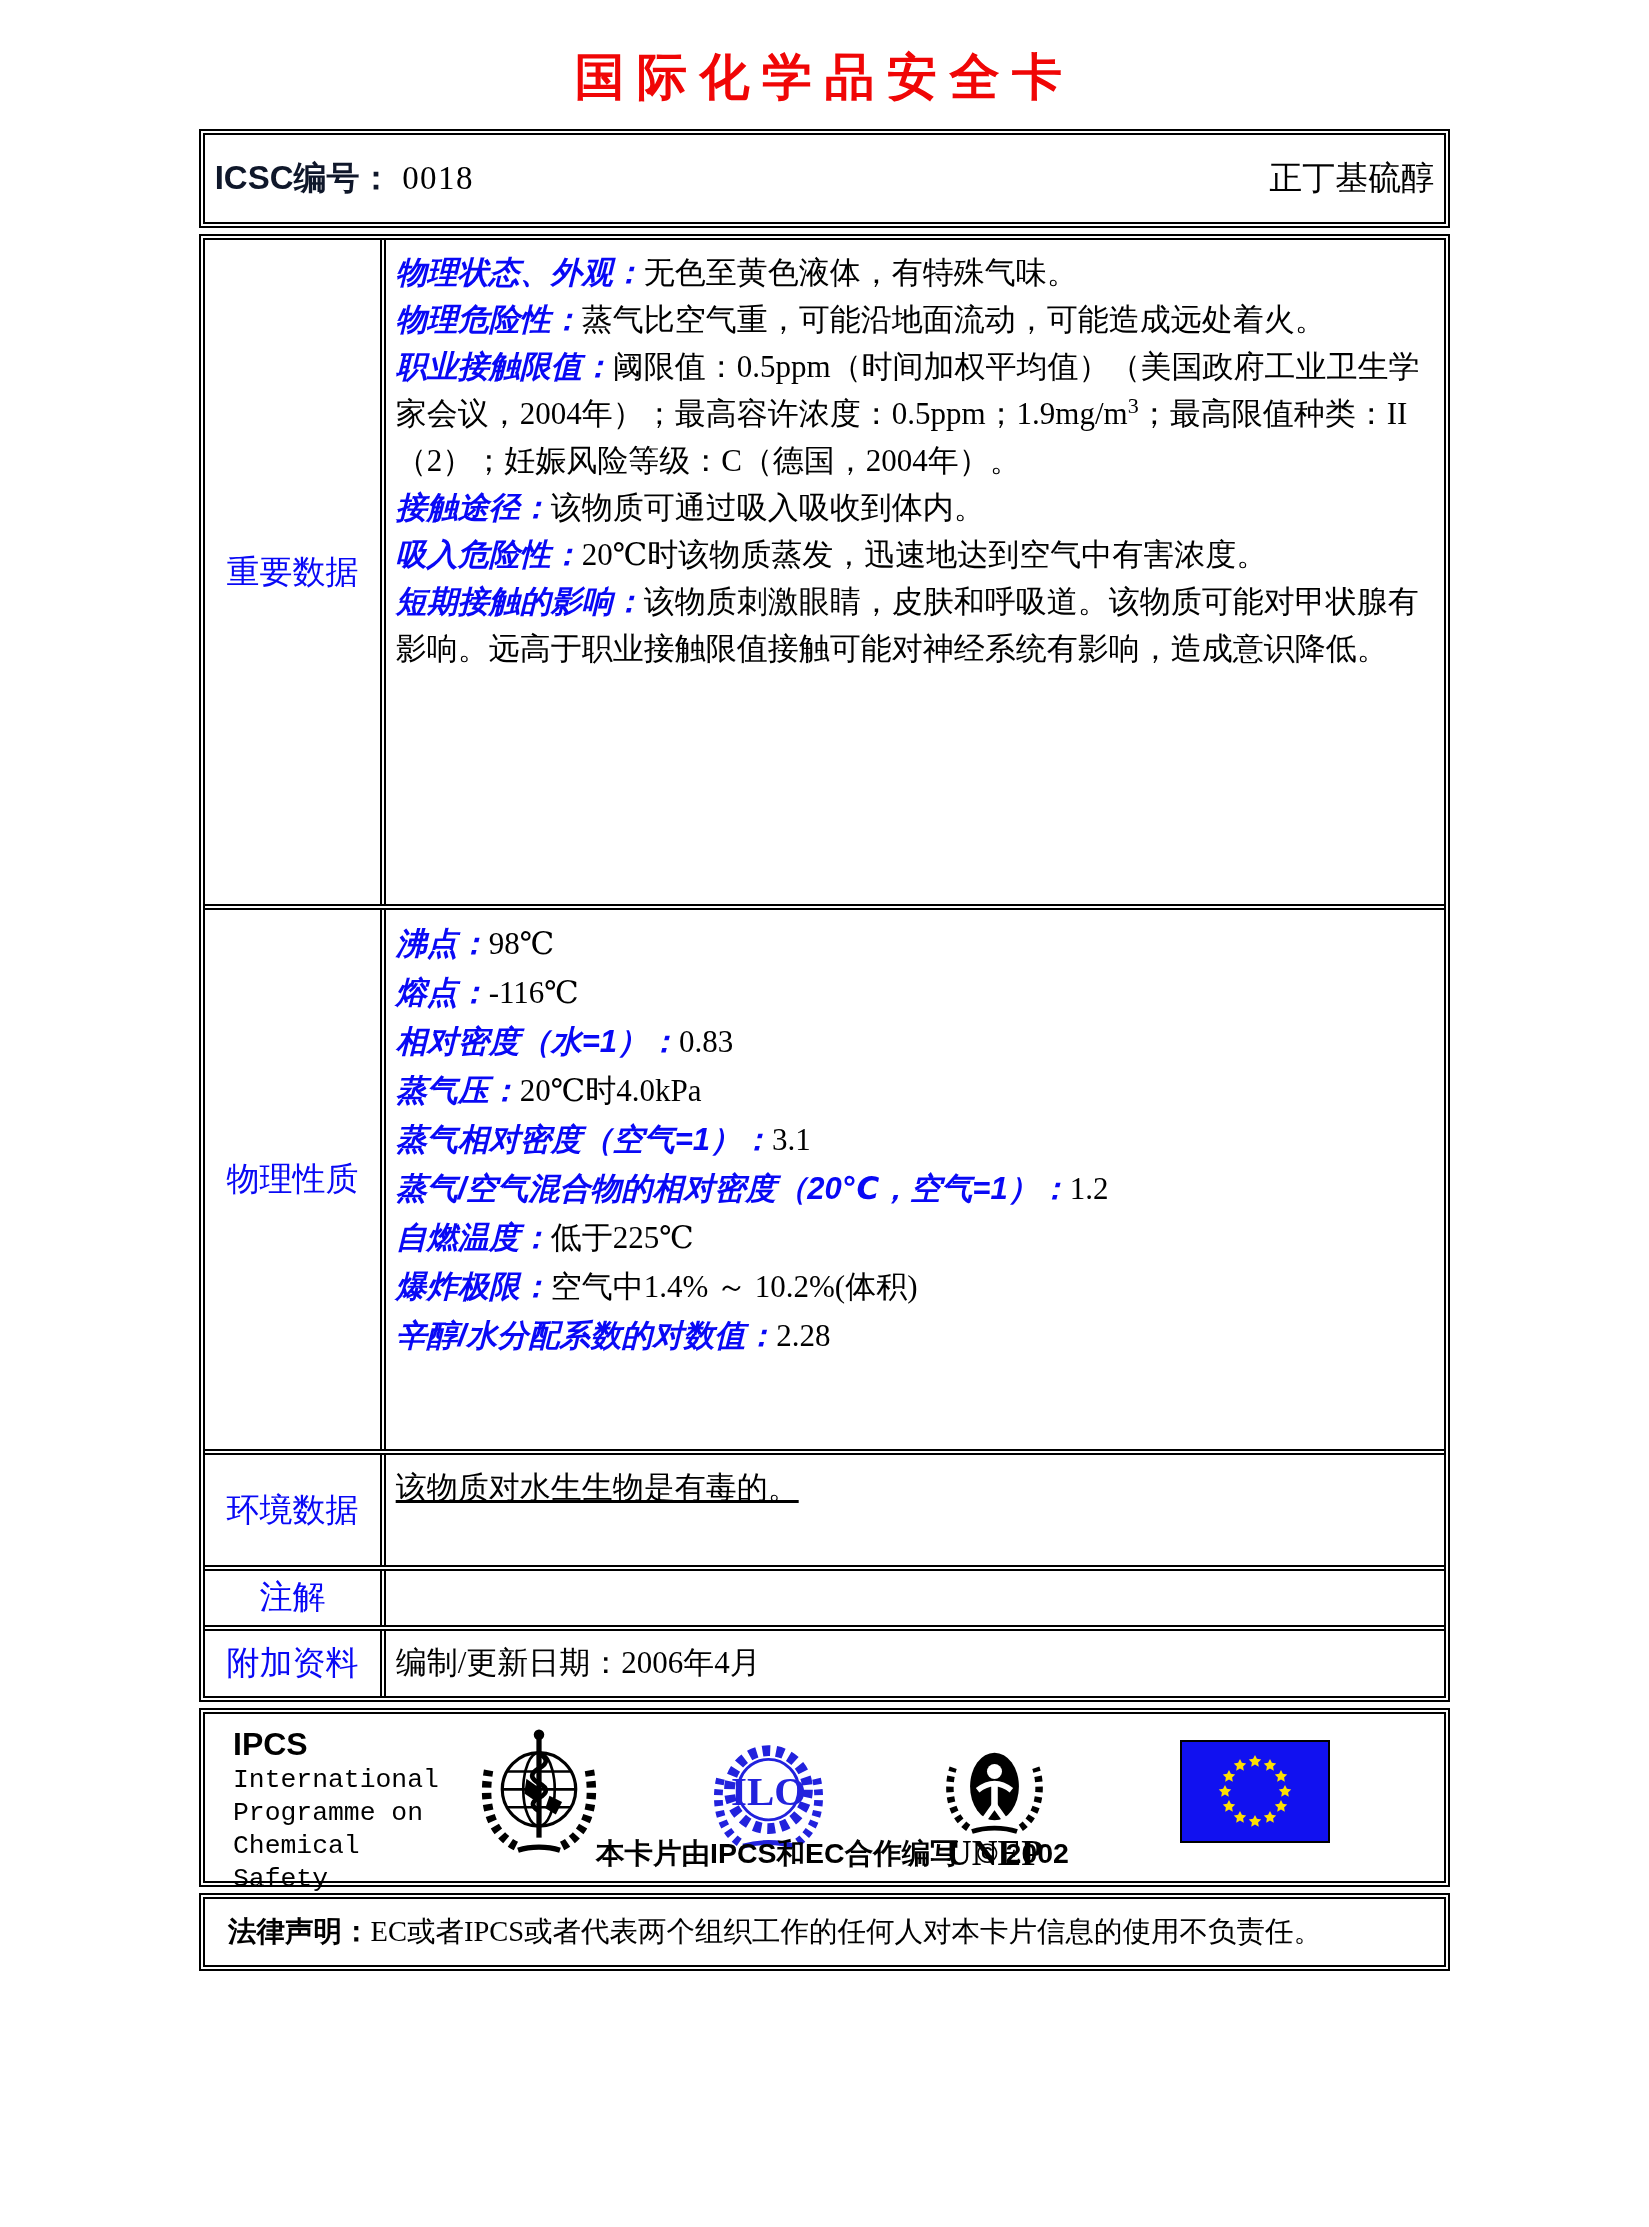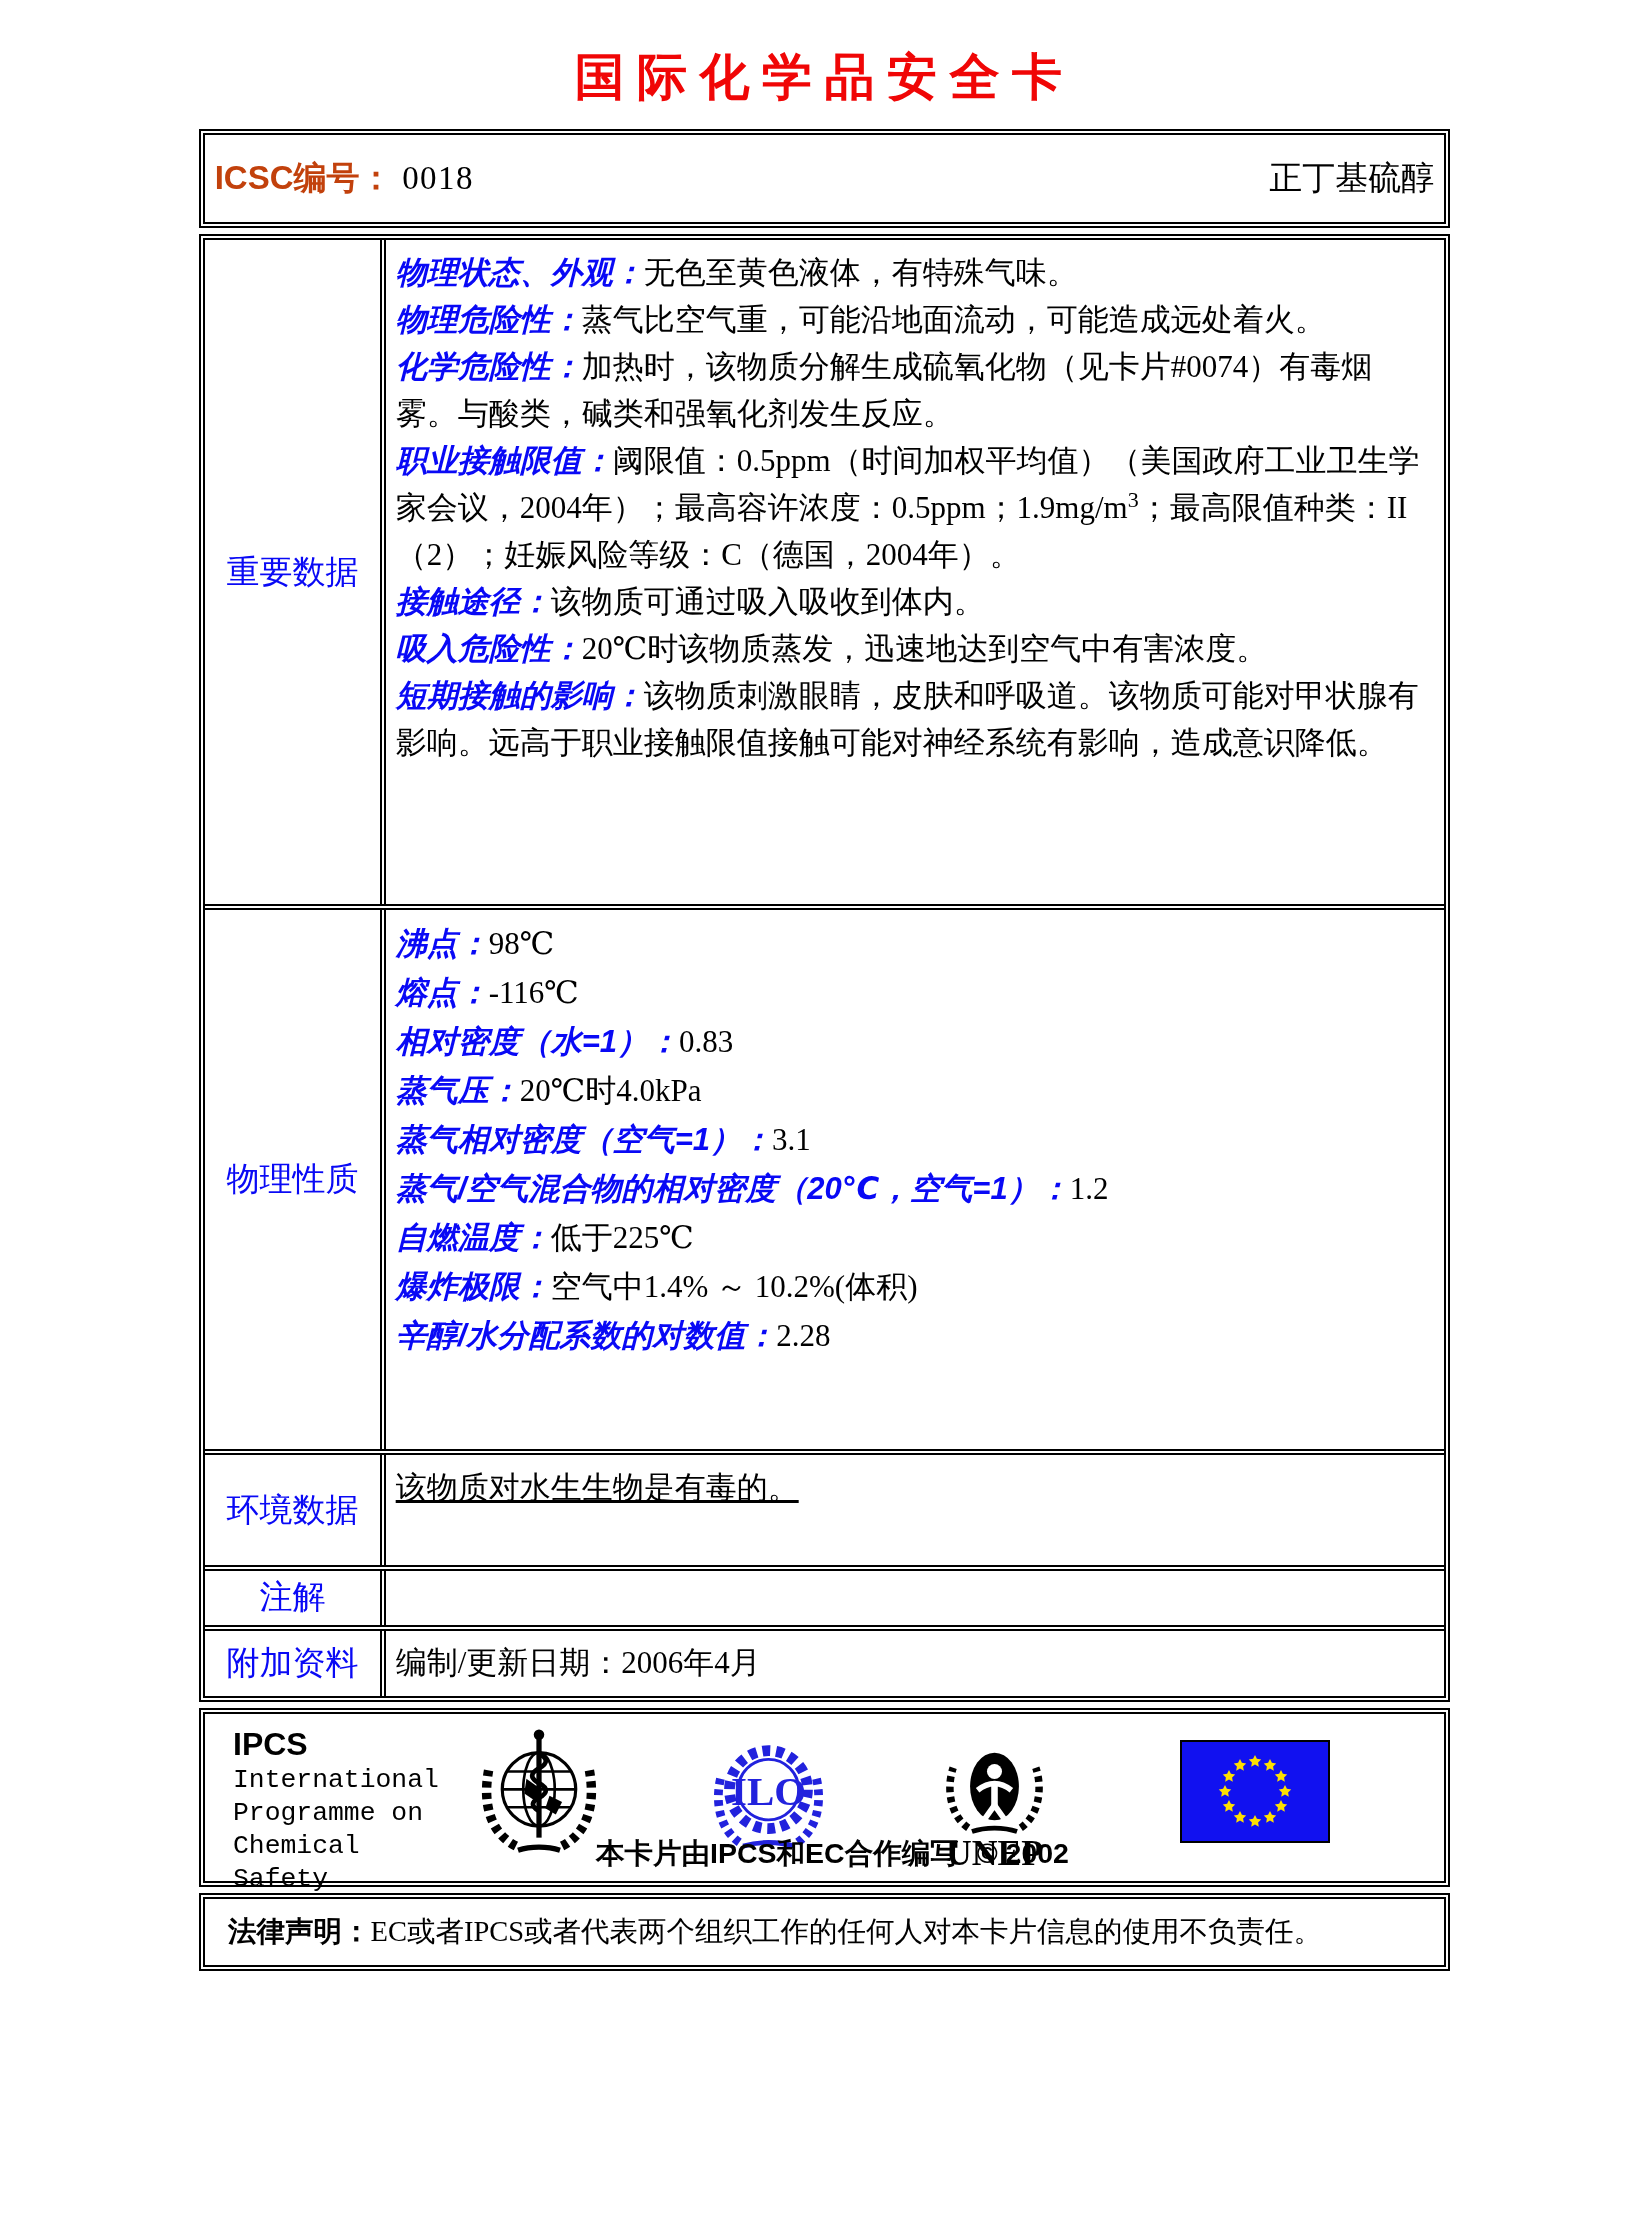--- a/index.html
+++ b/index.html
@@ -16,21 +16,21 @@
   .card { width:1251px; margin:18px auto 0 auto; }
   .box { border:6.3px double #000; background:#fff; }
   .box + .box { margin-top:6.3px; }
 
   
   .header-box {
     height:99px; display:flex; align-items:center; justify-content:space-between;
     padding:0 9.7px; font-size:33px;
   }
   .blue-label {
-    color:#c2410c; font-family:"Liberation Sans","DejaVu Sans",sans-serif; font-weight:bold;
+    color:#0f172a; font-family:"Liberation Sans","DejaVu Sans",sans-serif; font-weight:bold;
   }
   .icsc-number { font-size:33px; letter-spacing:1.4px; padding-left:9.7px; }
   .chem-name { font-size:33px; }
 
   
   .row { display:flex; align-items:stretch; }
   .row + .row { border-top:6.3px double #000; }
   .row-label {
     flex:0 0 175px; display:flex; align-items:center; justify-content:center;
     color:#0909f5; font-family:"Liberation Sans","DejaVu Sans",sans-serif;
@@ -89,21 +89,20 @@
     <div class="chem-name">正丁基硫醇</div>
   </div>
 
   <div class="box">
 
     <div class="row">
       <div class="row-label">重要数据</div>
       <div class="row-content content-important">
         <p><span class="lbl">物理状态、外观：</span><span>无色至黄色液体，有特殊气味。</span></p>
         <p><span class="lbl">物理危险性：</span><span>蒸气比空气重，可能沿地面流动，可能造成远处着火。</span></p>
-        <p><span class="lbl">化学危险性：</span><span>加热时，该物质分解生成硫氧化物（见卡片#0074）有毒烟雾。与酸类，碱类和强氧化剂发生反应。</span></p>
         <p><span class="lbl">职业接触限值：</span><span>阈限值：0.5ppm（时间加权平均值）（美国政府工业卫生学家会议，2004年）；最高容许浓度：0.5ppm；1.9mg/m</span><sup class="m3">3</sup><span>；最高限值种类：II（2）；妊娠风险等级：C（德国，2004年）。</span></p>
         <p><span class="lbl">接触途径：</span><span>该物质可通过吸入吸收到体内。</span></p>
         <p><span class="lbl">吸入危险性：</span><span>20℃时该物质蒸发，迅速地达到空气中有害浓度。</span></p>
         <p><span class="lbl">短期接触的影响：</span><span>该物质刺激眼睛，皮肤和呼吸道。该物质可能对甲状腺有影响。远高于职业接触限值接触可能对神经系统有影响，造成意识降低。</span></p>
       </div>
     </div>
 
     <div class="row">
       <div class="row-label">物理性质</div>
       <div class="row-content content-phys">

